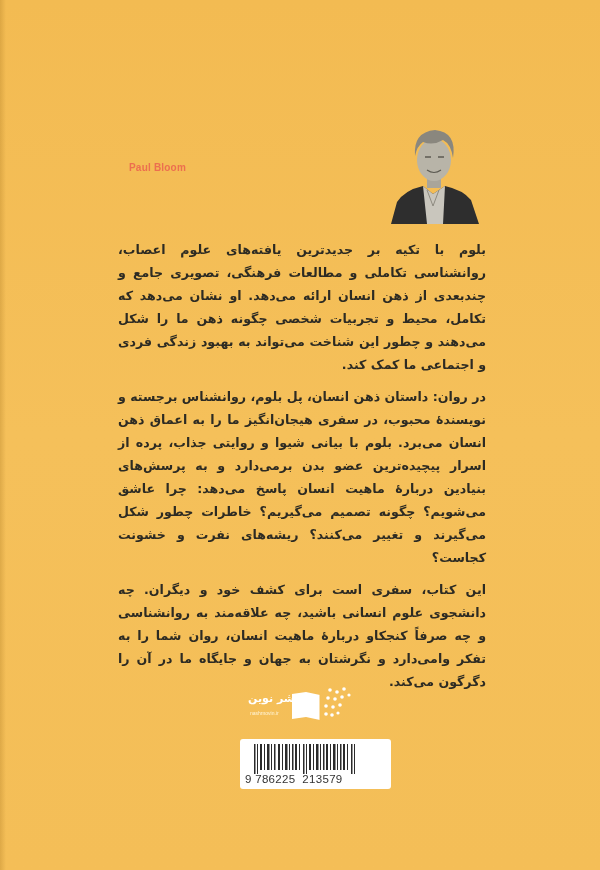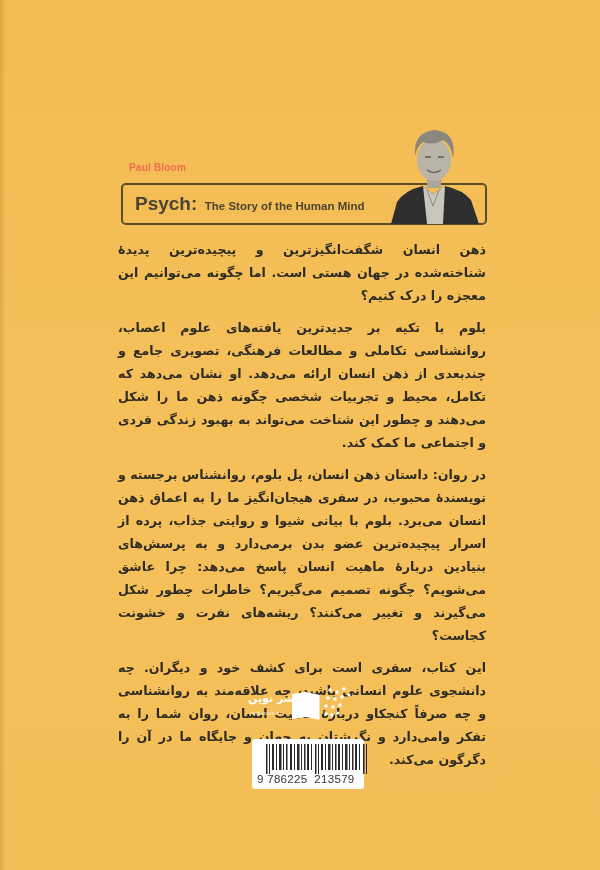--- a/index.html
+++ b/index.html
@@ -50,43 +50,37 @@
     .pub-name {
       position: absolute; left: 2px; top: 6px; font-size: 11px; color: #ffffff;
       font-weight: 700; direction: rtl;
     }
     .pub-url {
       position: absolute; left: 4px; top: 24px; font-size: 5px; color: #fff5d8;
       font-family: "Liberation Sans", sans-serif;
     }
     .pub-logo { position: absolute; left: 44px; top: 0; }
     .barcode-box {
-      position: absolute; left: 240px; top: 739px; width: 112px; height: 50px;
-      background: #ffffff; border-radius: 3px; margin-left: 12px;
+      position: absolute; left: 240px; top: 739px; width: 151px; height: 50px;
+      background: #ffffff; border-radius: 3px;
     }
     .barcode-bars { position: absolute; left: 14px; top: 5px; }
     .barcode-num {
       position: absolute; left: 5px; top: 34px; font-size: 11.5px;
       font-family: "Liberation Sans", sans-serif; color: #333; letter-spacing: 0.3px;
       white-space: pre;
     }
   </style>
 </head>
 <body>
 
 <div class="cover">
 
   <div class="author">Paul Bloom</div>
 
-  <div class="title-box">
-    <div class="title-text">
-      <span class="title-main">Psych:</span>
-      <span class="title-sub">The Story of the Human Mind</span>
-    </div>
-  </div>
 
   <div class="portrait">
     <svg width="100" height="100" viewBox="0 0 100 100">
 
       <path d="M8 100 L14 78 Q22 66 40 62 L50 70 L62 62 Q80 66 88 76 L96 100 Z" fill="#2e2e2e"></path>
 
       <path d="M40 62 L50 70 L62 62 L60 100 L44 100 Z" fill="#c9c6bd"></path>
       <path d="M44 66 L50 82 L56 66" fill="none" stroke="#8d8a80" stroke-width="1"></path>
 
       <rect x="44" y="50" width="14" height="14" fill="#a9a59a"></rect>
@@ -94,21 +88,20 @@
       <ellipse cx="51" cy="36" rx="17" ry="21" fill="#b8b4a8"></ellipse>
 
       <path d="M32 32 Q30 8 52 6 Q74 8 70 34 Q68 20 60 16 Q50 22 40 18 Q34 22 32 32 Z" fill="#8a877e"></path>
 
       <path d="M42 33 h6 M55 33 h6" stroke="#5c5a52" stroke-width="1.4"></path>
       <path d="M44 46 Q51 51 58 46" fill="none" stroke="#5c5a52" stroke-width="1.2"></path>
     </svg>
   </div>
 
   <div class="blurb">
-    <p>ذهن انسان شگفت‌انگیزترین و پیچیده‌ترین پدیدهٔ شناخته‌شده در جهان هستی است. اما چگونه می‌توانیم این معجزه را درک کنیم؟</p>
     <p>بلوم با تکیه بر جدیدترین یافته‌های علوم اعصاب، روانشناسی تکاملی و مطالعات فرهنگی، تصویری جامع و چندبعدی از ذهن انسان ارائه می‌دهد. او نشان می‌دهد که تکامل، محیط و تجربیات شخصی چگونه ذهن ما را شکل می‌دهند و چطور این شناخت می‌تواند به بهبود زندگی فردی و اجتماعی ما کمک کند.</p>
     <p>در روان: داستان ذهن انسان، پل بلوم، روانشناس برجسته و نویسندهٔ محبوب، در سفری هیجان‌انگیز ما را به اعماق ذهن انسان می‌برد. بلوم با بیانی شیوا و روایتی جذاب، پرده از اسرار پیچیده‌ترین عضو بدن برمی‌دارد و به پرسش‌های بنیادین دربارهٔ ماهیت انسان پاسخ می‌دهد: چرا عاشق می‌شویم؟ چگونه تصمیم می‌گیریم؟ خاطرات چطور شکل می‌گیرند و تغییر می‌کنند؟ ریشه‌های نفرت و خشونت کجاست؟</p>
     <p>این کتاب، سفری است برای کشف خود و دیگران. چه دانشجوی علوم انسانی باشید، چه علاقه‌مند به روانشناسی و چه صرفاً کنجکاو دربارهٔ ماهیت انسان، روان شما را به تفکر وامی‌دارد و نگرشتان به جهان و جایگاه ما در آن را دگرگون می‌کند.</p>
   </div>
 
   <div class="publisher">
     <span class="pub-name">نشر نوین</span>
     <span class="pub-url">nashrnovin.ir</span>
     <span class="pub-logo">
       <svg width="68" height="36" viewBox="0 0 68 36">

